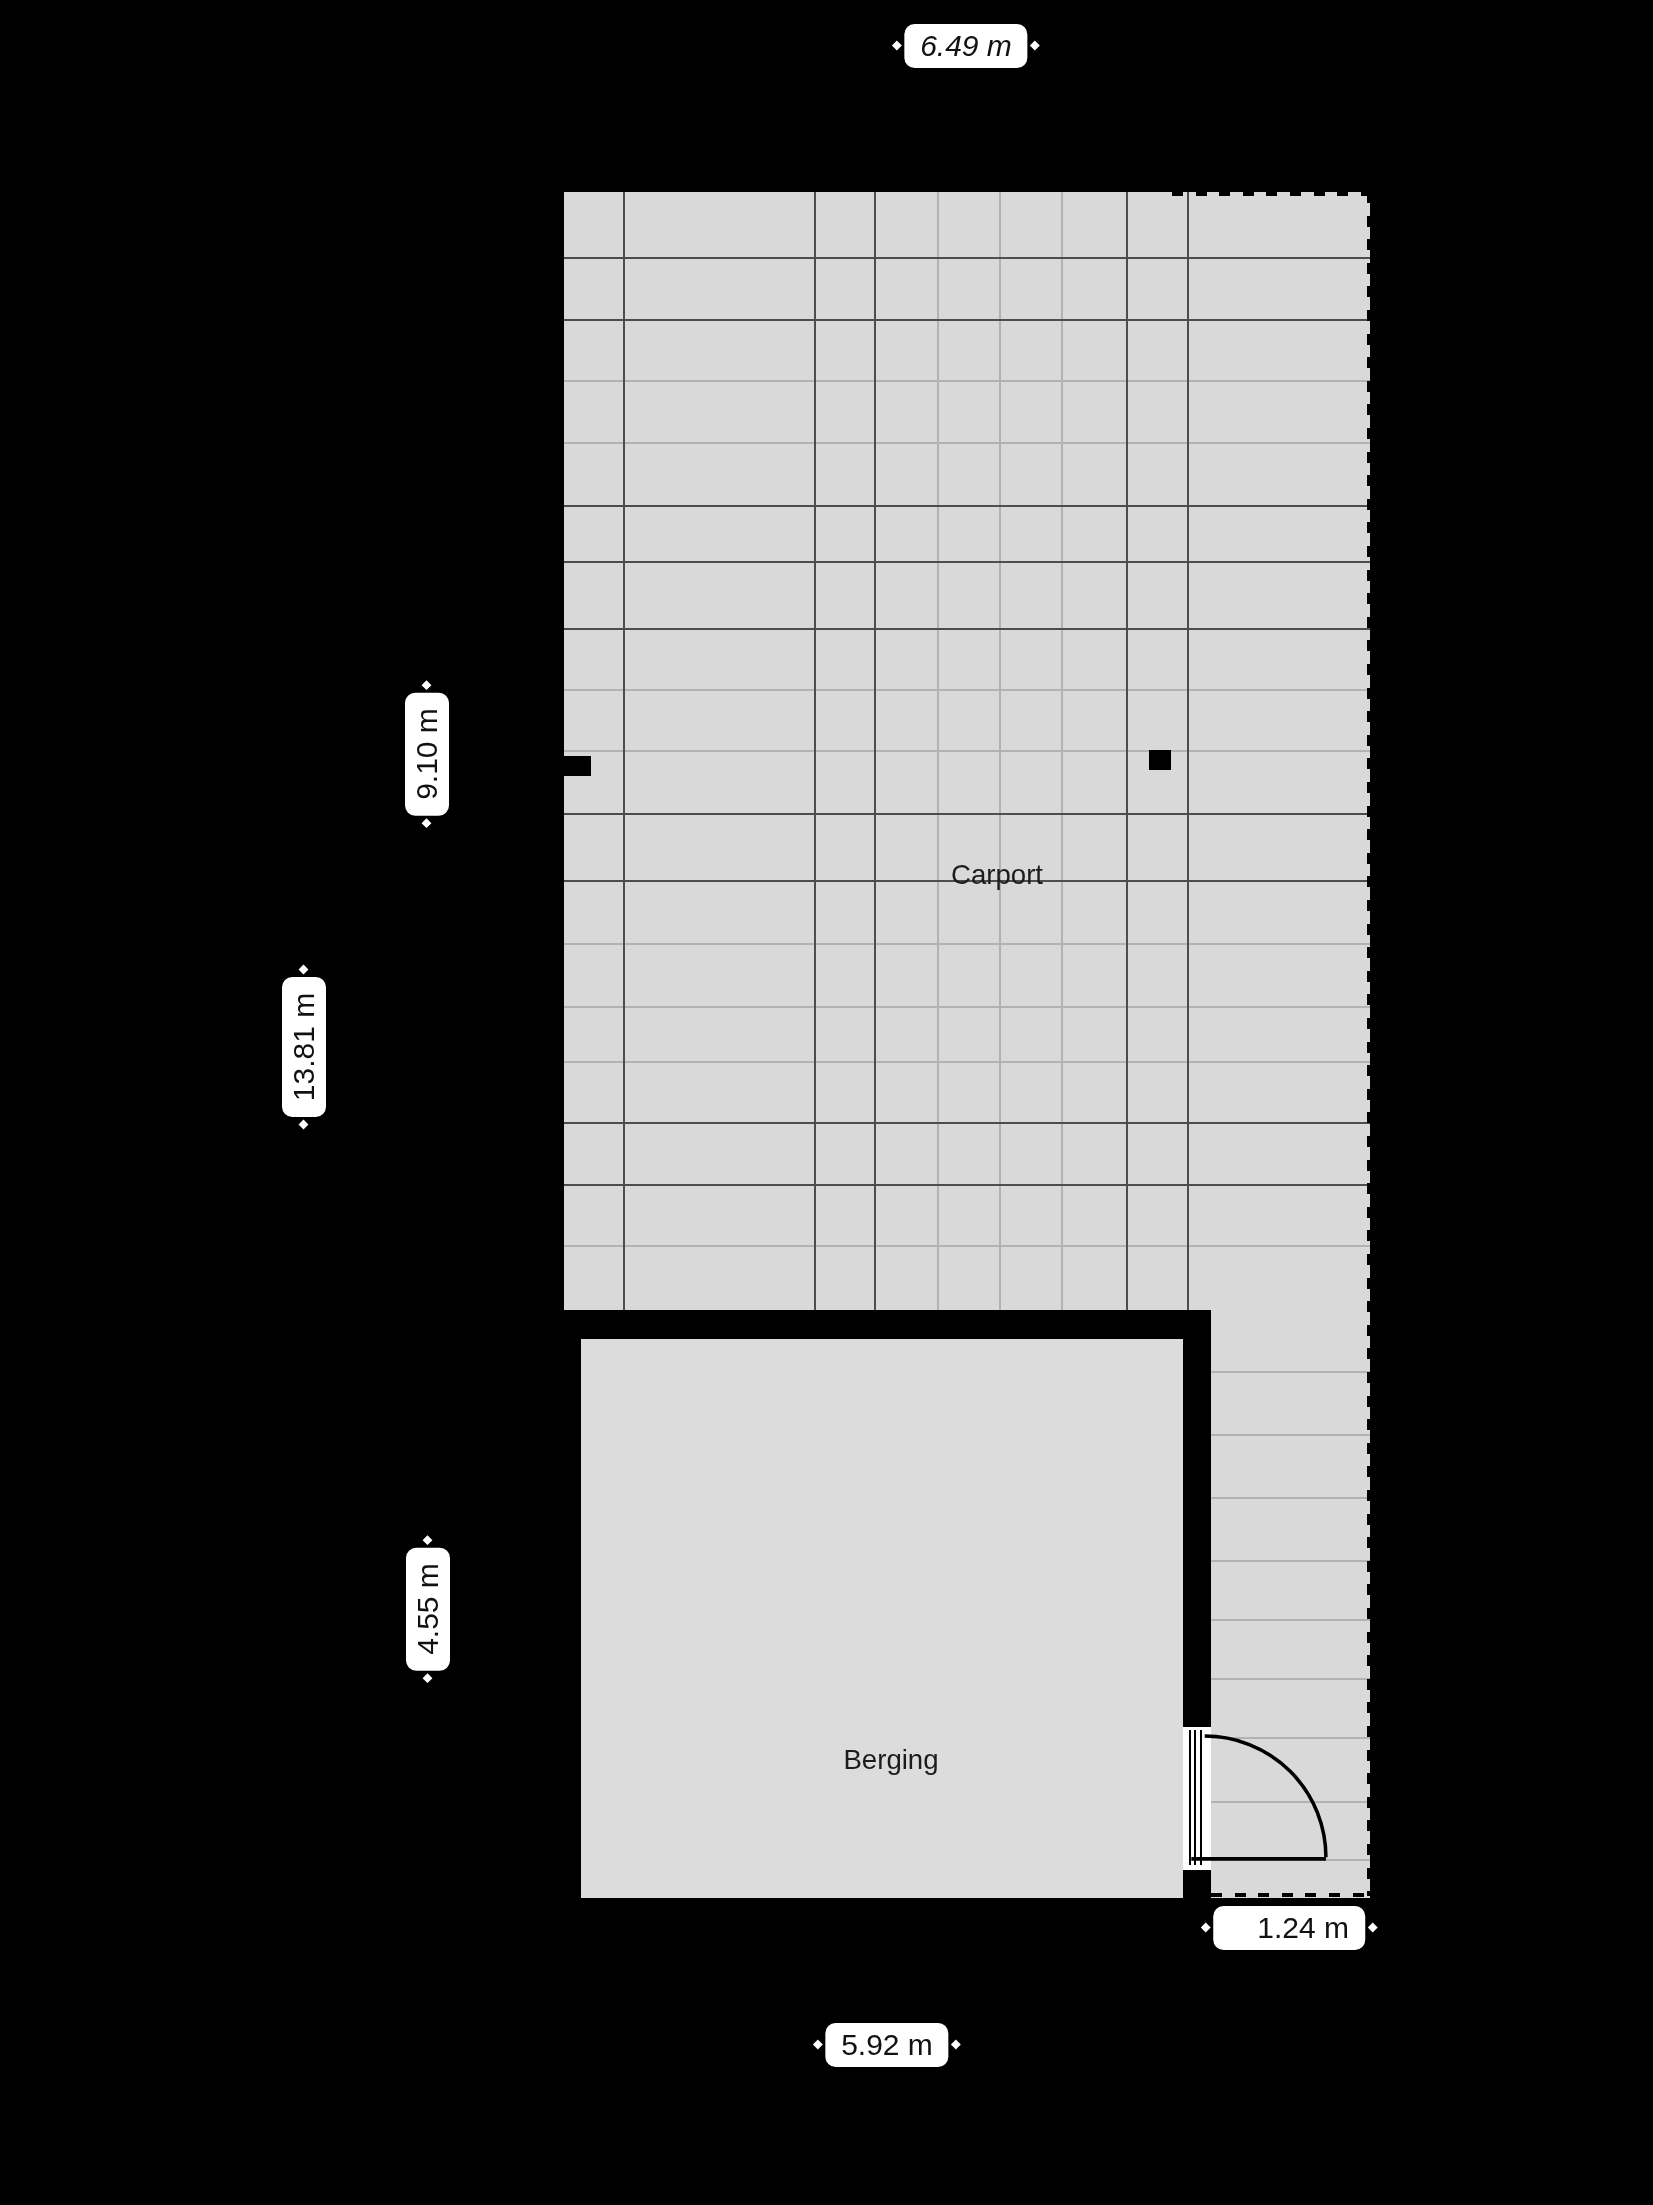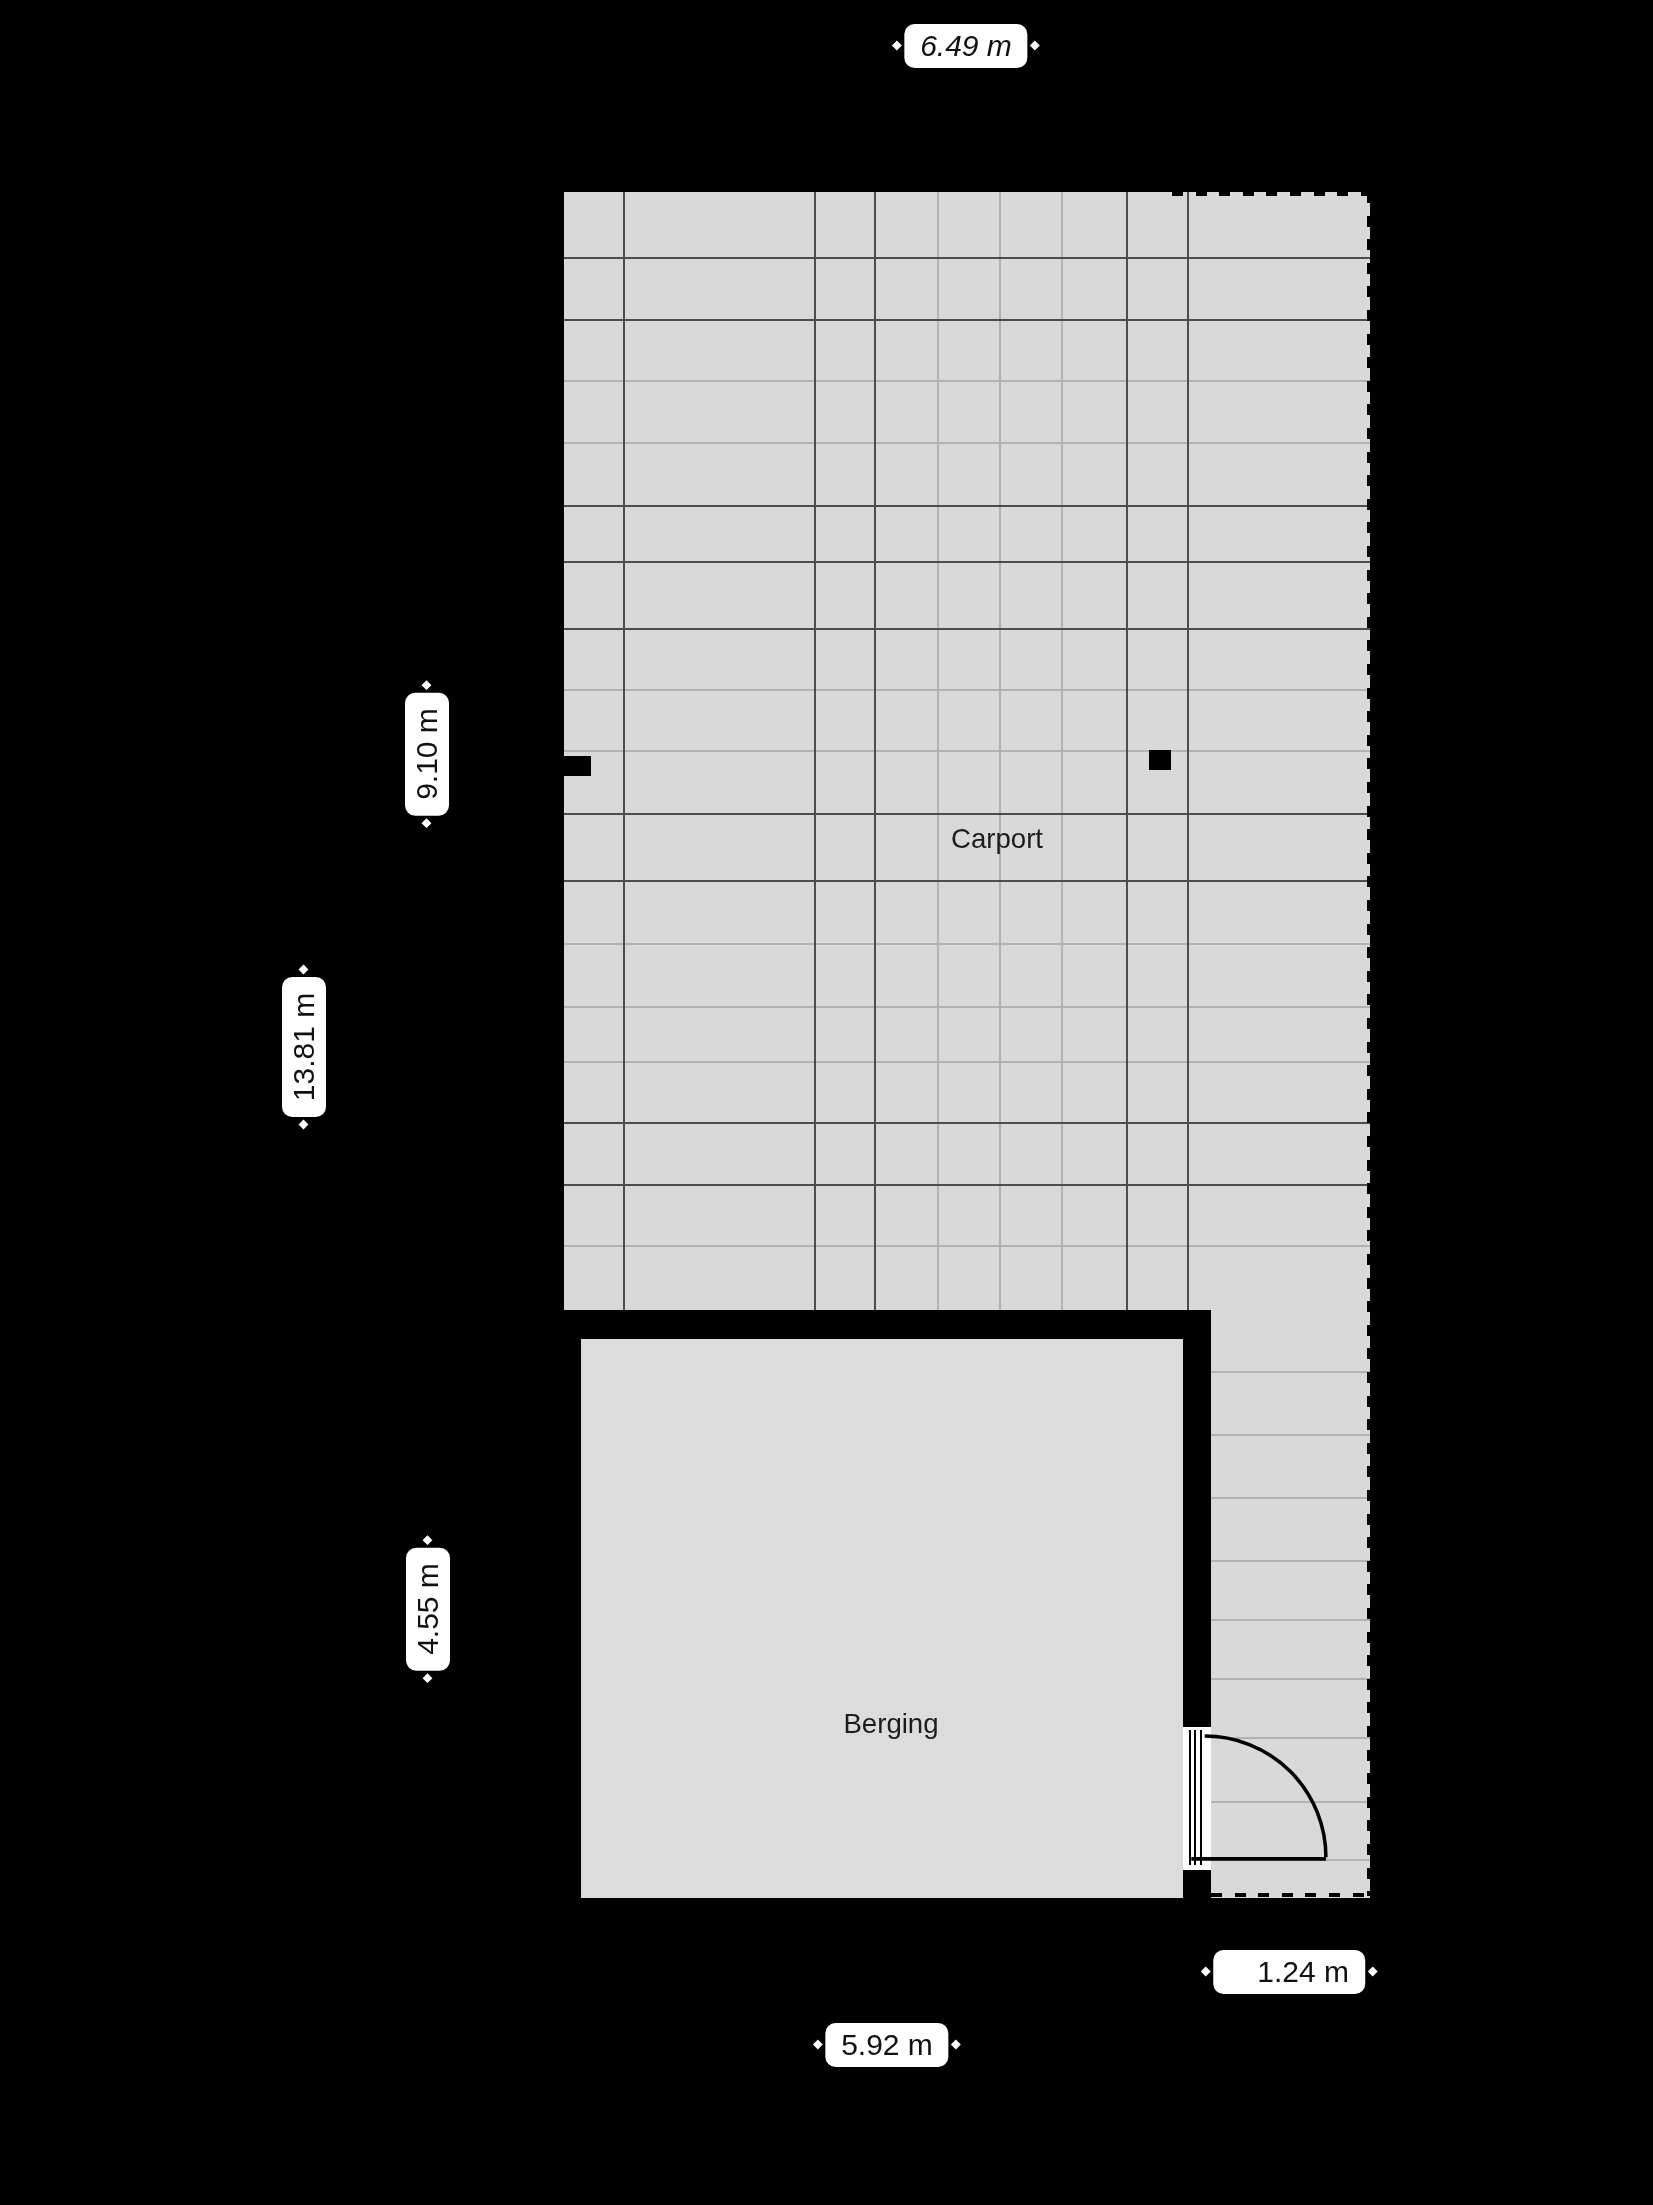--- a/index.html
+++ b/index.html
@@ -47,39 +47,39 @@
   .post-left{left:0;top:564px;width:27px;height:19.7px;}
   .post-right{left:585px;top:558px;width:22px;height:19.7px;}
 
   
   .door-opening{position:absolute;left:619px;top:1535px;width:28px;height:143px;background:#fff;z-index:5;}
   .door-leaf{position:absolute;left:625px;top:1538px;width:15.8px;height:135px;z-index:6;
     background:repeating-linear-gradient(90deg,var(--wall,#000) 0 2px,transparent 2px 5.5px);}
   .arc-svg{position:absolute;left:0;top:0;width:806px;height:1706px;z-index:6;pointer-events:none;}
 
   
-  .room-label{position:absolute;transform:translate(-50%,-50%);font-size:27.6px;color:#1c1c1c;z-index:7;white-space:nowrap;}
+  .room-label{position:absolute;transform:translate(-50%,-50%);font-size:27.6px;color:#1c1c1c;z-index:7;white-space:nowrap;margin-top:36px;}
   .room-label.carport-label{left:433px;top:647px;}
   .room-label.berging-label{left:327px;top:1532px;text-align:right;}
 
   
   .dim{position:absolute;z-index:10;background:var(--label-bg,#fff);color:var(--label-text,#111);
     font-size:30px;line-height:1;padding:7px 15.8px;border-radius:10.2px;white-space:nowrap;}
   .dim::before,.dim::after{content:"";position:absolute;width:7px;height:7px;background:var(--label-bg,#fff);
     top:50%;margin-top:-3.9px;transform:rotate(45deg);}
   .dim::before{left:-11px;}
   .dim::after{right:-11px;}
   .dim.hz{transform:translate(-50%,-50%);}
   .dim.vt{transform:translate(-50%,-50%) rotate(-90deg);}
   .dim-top{left:966px;top:46px;font-style:italic;}
   .dim-carport-depth{left:427px;top:754px;}
   .dim-total-depth{left:304px;top:1047px;}
   .dim-berging-depth{left:428px;top:1609px;}
   .dim-berging-width{left:887px;top:2045px;}
-  .dim-strip-width{left:1289px;top:1972px;padding-left:44px;}
+  .dim-strip-width{left:1289px;top:1928px;padding-left:44px;}
 </style>
 </head>
 <body>
 
 <div class="stage">
   <div class="plan">
 
     <div class="carport" id="carport">
         <div class="gl v" style="background: rgb(178, 178, 178); left: 373px; width: 1.6px;"></div>
         <div class="gl v" style="background: rgb(178, 178, 178); left: 435px; width: 1.6px;"></div>

